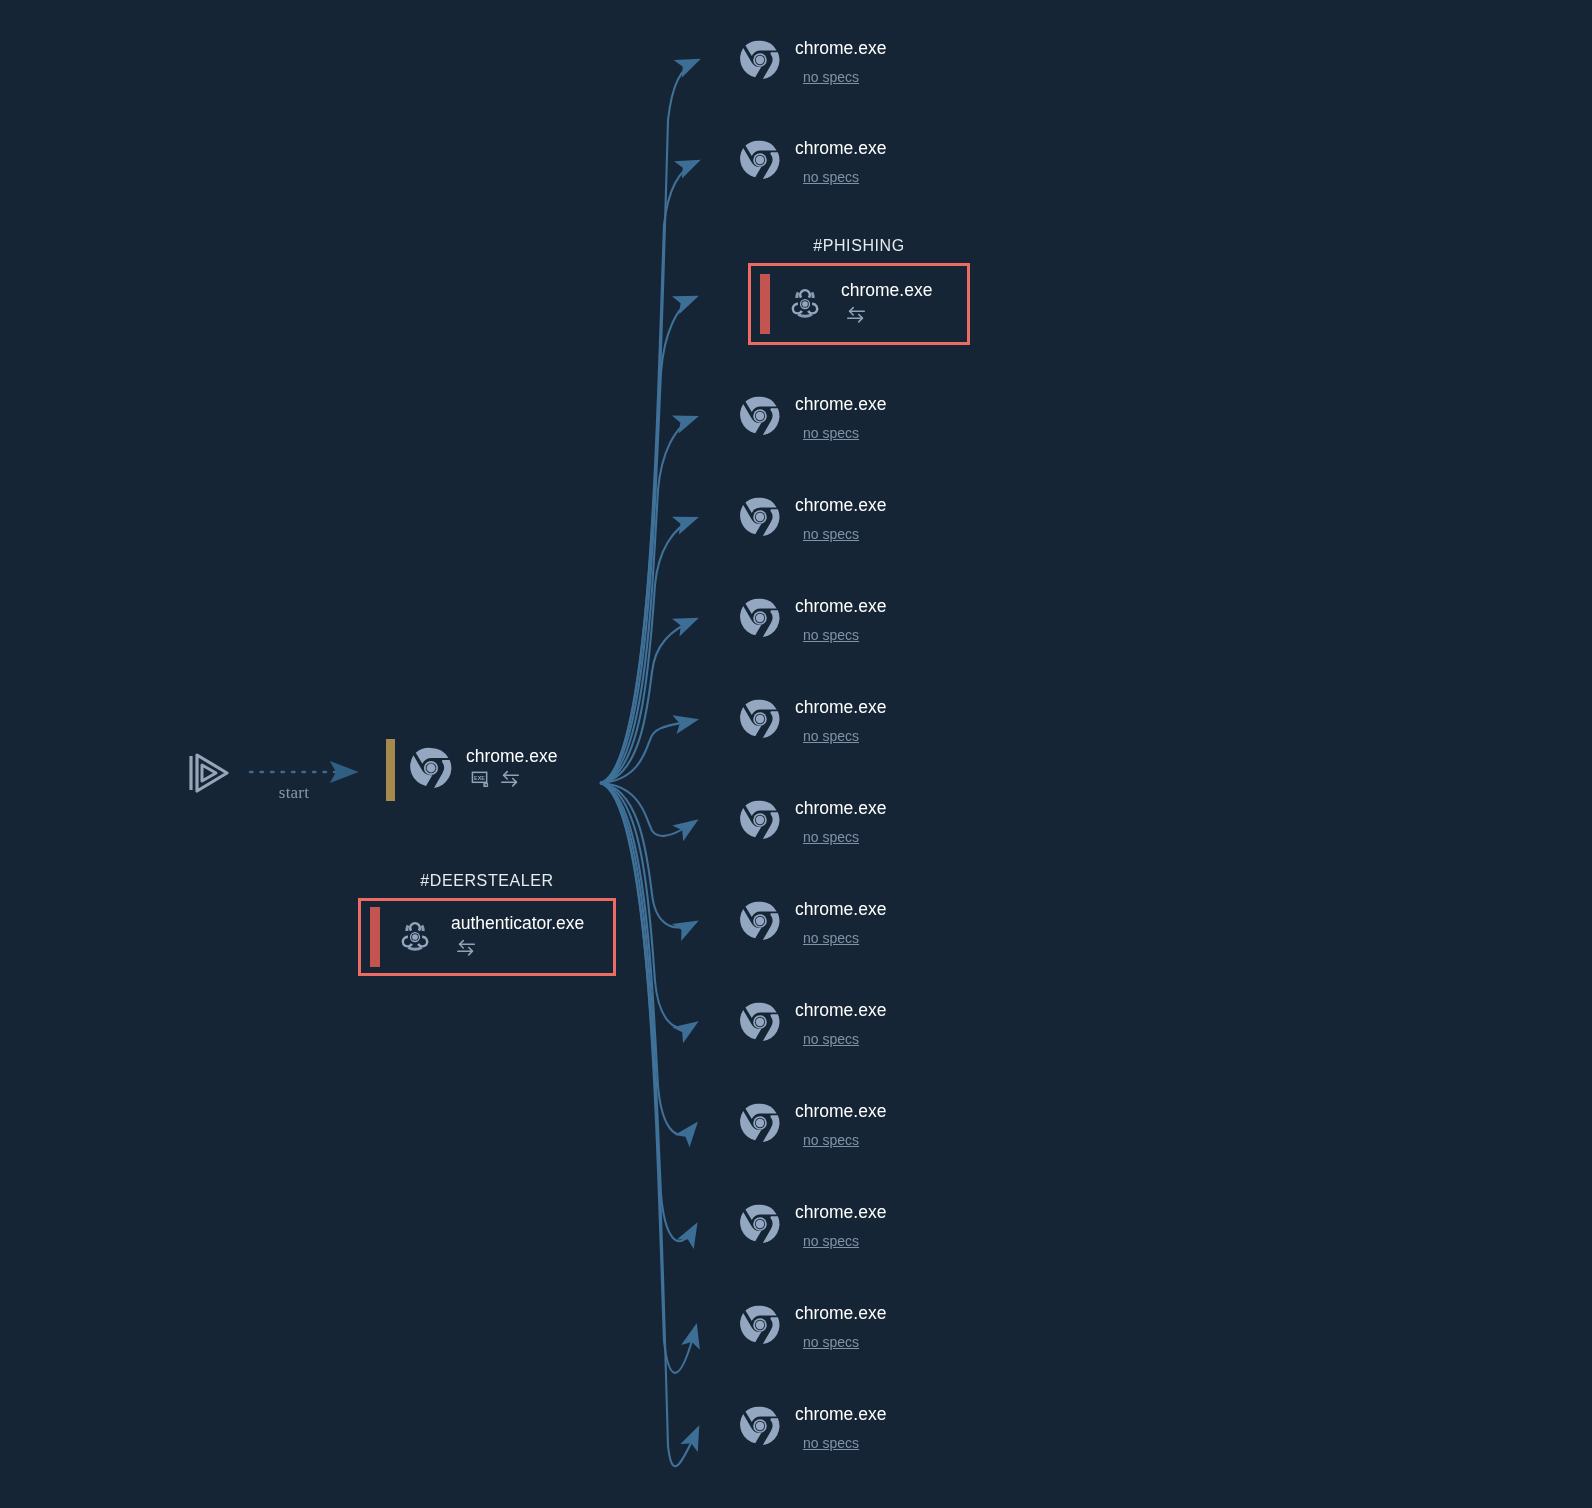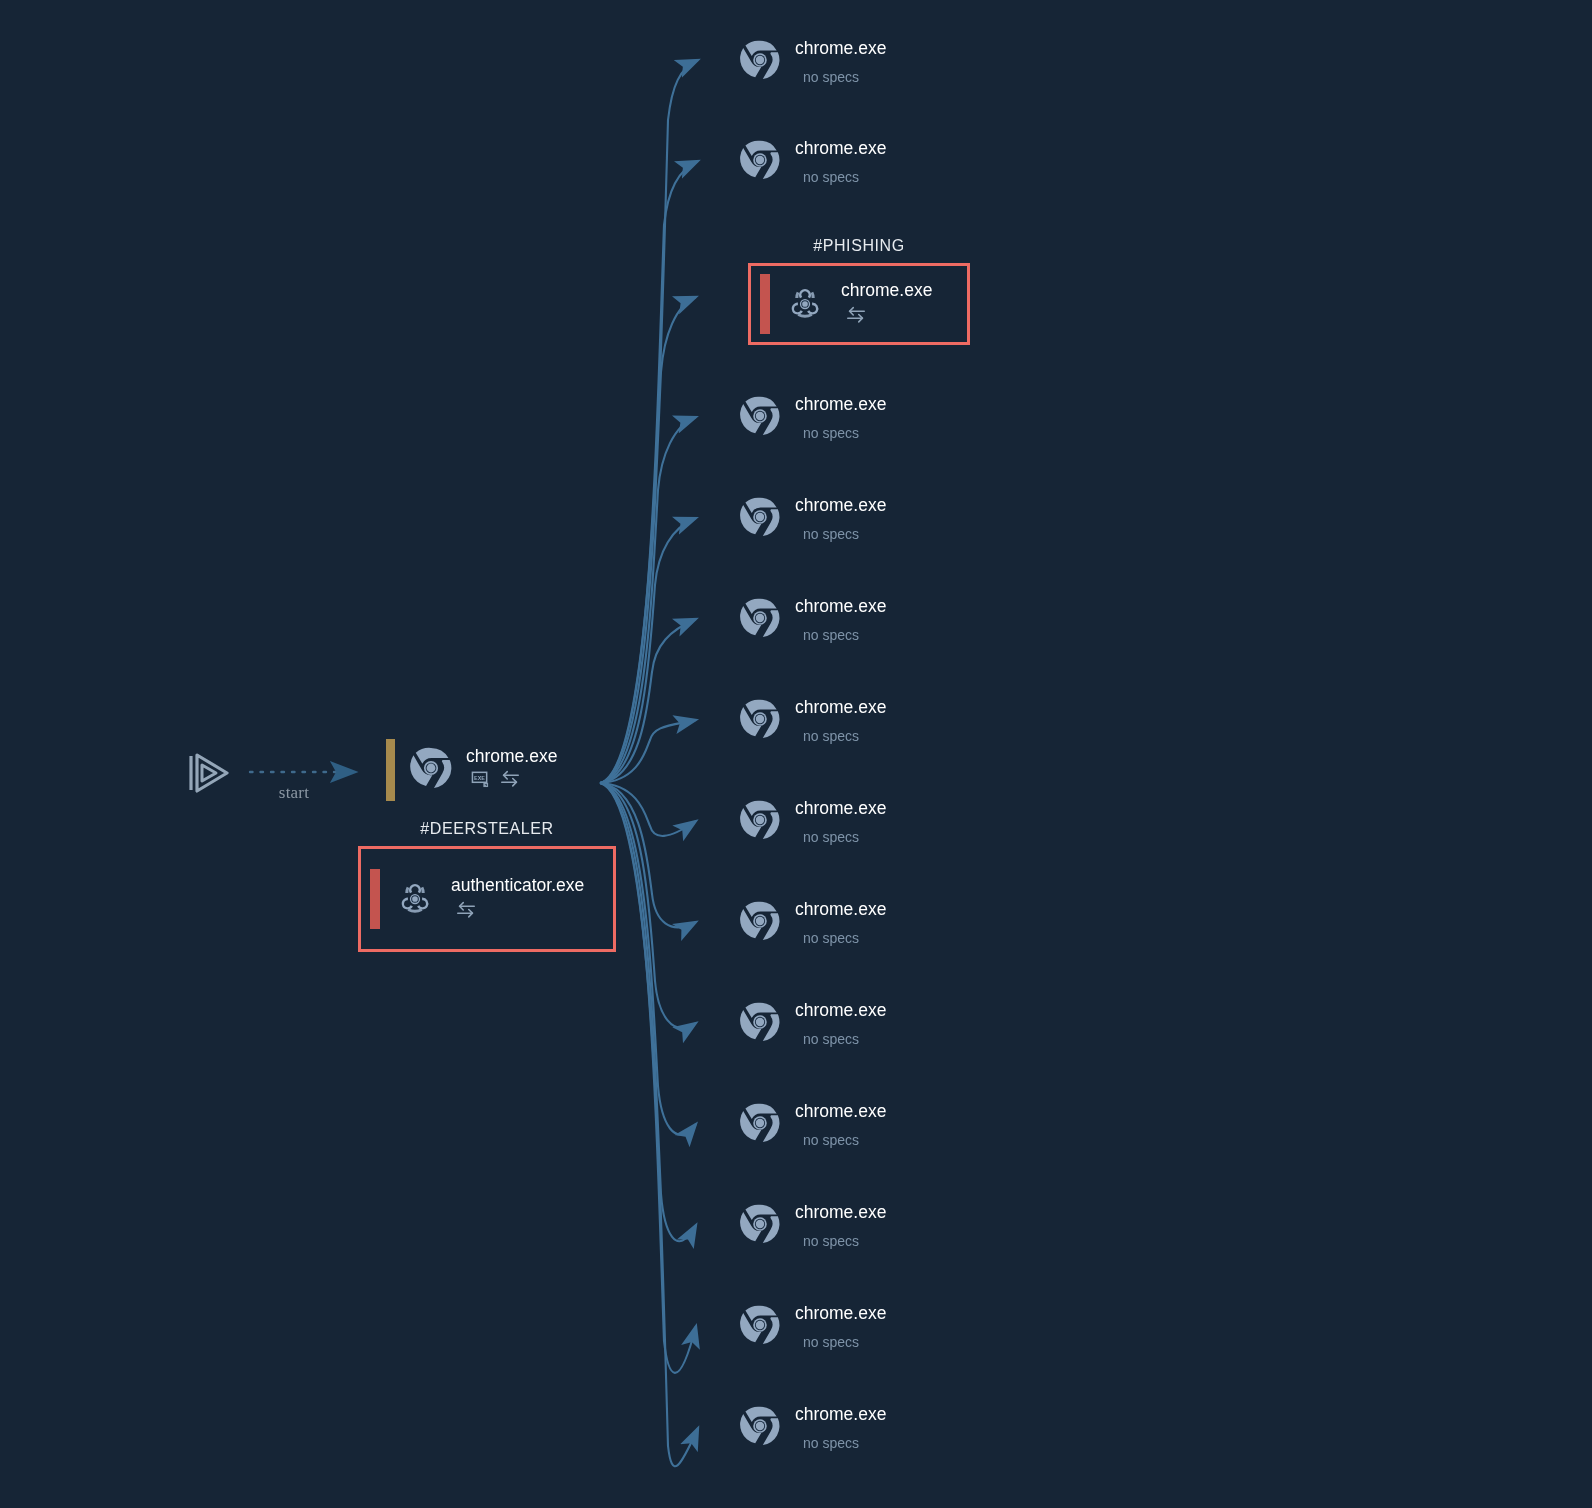--- a/index.html
+++ b/index.html
@@ -107,20 +107,21 @@
     line-height: 1;
     white-space: nowrap;
   }
   .child-sub {
     font-size: 14px;
     color: #7e93a8;
     line-height: 1;
     margin-top: 13px;
     margin-left: 8px;
     white-space: nowrap;
+    text-decoration: underline;
   }
 
   
   .threat-wrap { position: absolute; }
   .threat-tag {
     font-size: 16px;
     color: #e7ebef;
     letter-spacing: 0.6px;
     text-align: center;
     margin-bottom: 8px;
@@ -161,22 +162,22 @@
     margin-top: 7px;
     margin-left: 4px;
     display: flex;
     align-items: center;
     height: 20px;
   }
 
   #phishing-wrap { left: 748px; top: 237px; }
   #phishing-wrap .threat-box { width: 222px; height: 82px; }
 
-  #deerstealer-wrap { left: 358px; top: 820px; }
-  #deerstealer-wrap .threat-box { width: 258px; height: 106px; }
+  #deerstealer-wrap { left: 358px; top: 872px; }
+  #deerstealer-wrap .threat-box { width: 258px; height: 78px; }
 </style>
 </head>
 <body>
 
 <svg id="graph-canvas" viewBox="0 0 1592 1508" xmlns="http://www.w3.org/2000/svg">
   <defs>
     <marker id="arw" viewBox="0 0 12 10" refX="10.5" refY="5" markerWidth="12" markerHeight="10" orient="auto-start-reverse">
       <path d="M0,0.4 L12,5 L0,9.6 L2.6,5 Z" fill="#3d6e96"></path>
     </marker>
     <marker id="arw-dot" viewBox="0 0 12 10" refX="10.5" refY="5" markerWidth="12" markerHeight="10" orient="auto-start-reverse">

